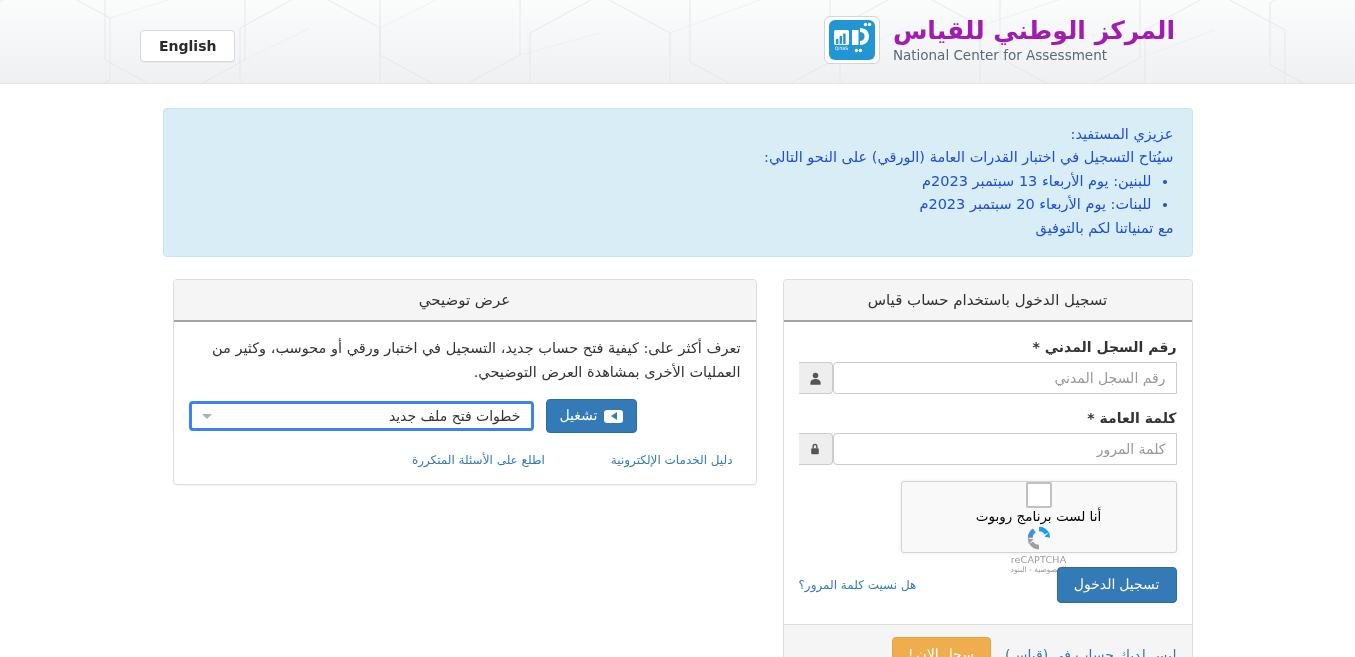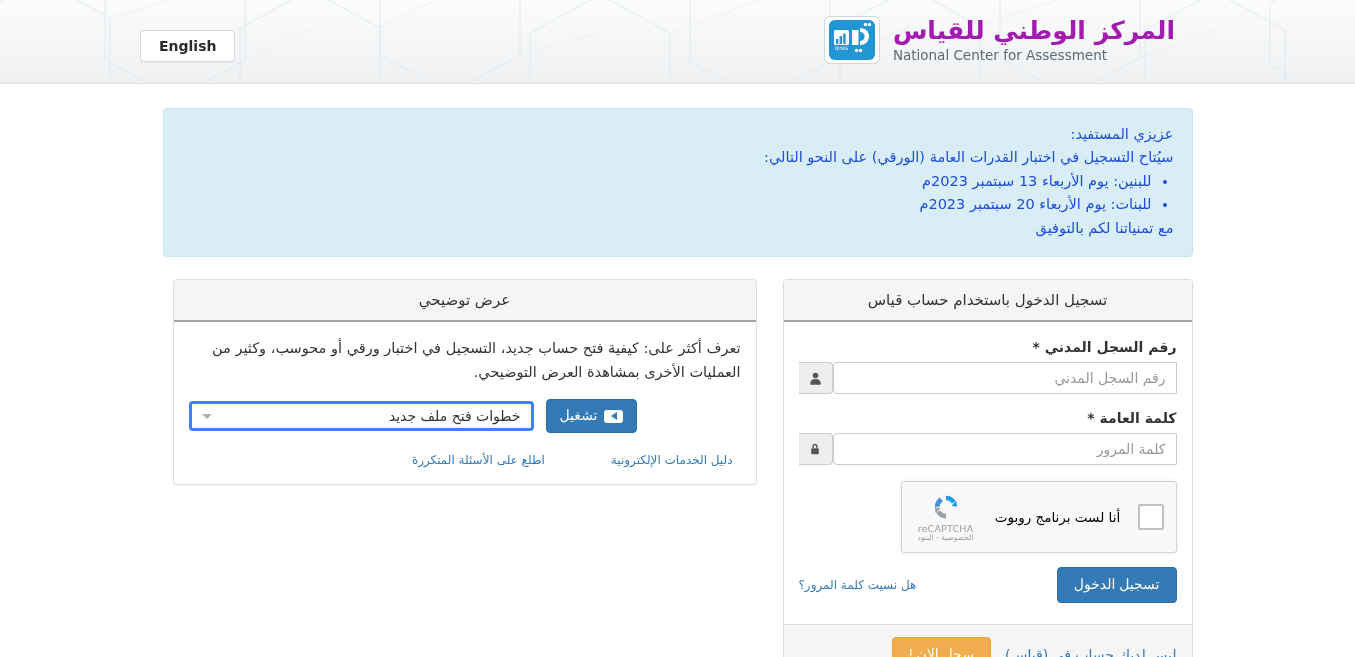--- a/index.html
+++ b/index.html
@@ -191,21 +191,21 @@
     margin: 4px 0 14px 0;
   }
   .recaptcha {
     width: 276px;
     height: 72px;
     background: #f9f9f9;
     border: 1px solid #d3d3d3;
     border-radius: 3px;
     box-shadow: 0 0 4px rgba(0,0,0,0.08);
     display: flex;
-    flex-direction: row;
+    flex-direction: column;
     align-items: center;
     padding: 0 12px;
     direction: rtl;
   }
   .rc-check {
     width: 26px;
     height: 26px;
     background: #ffffff;
     border: 2px solid #c1c1c1;
     border-radius: 2px;

